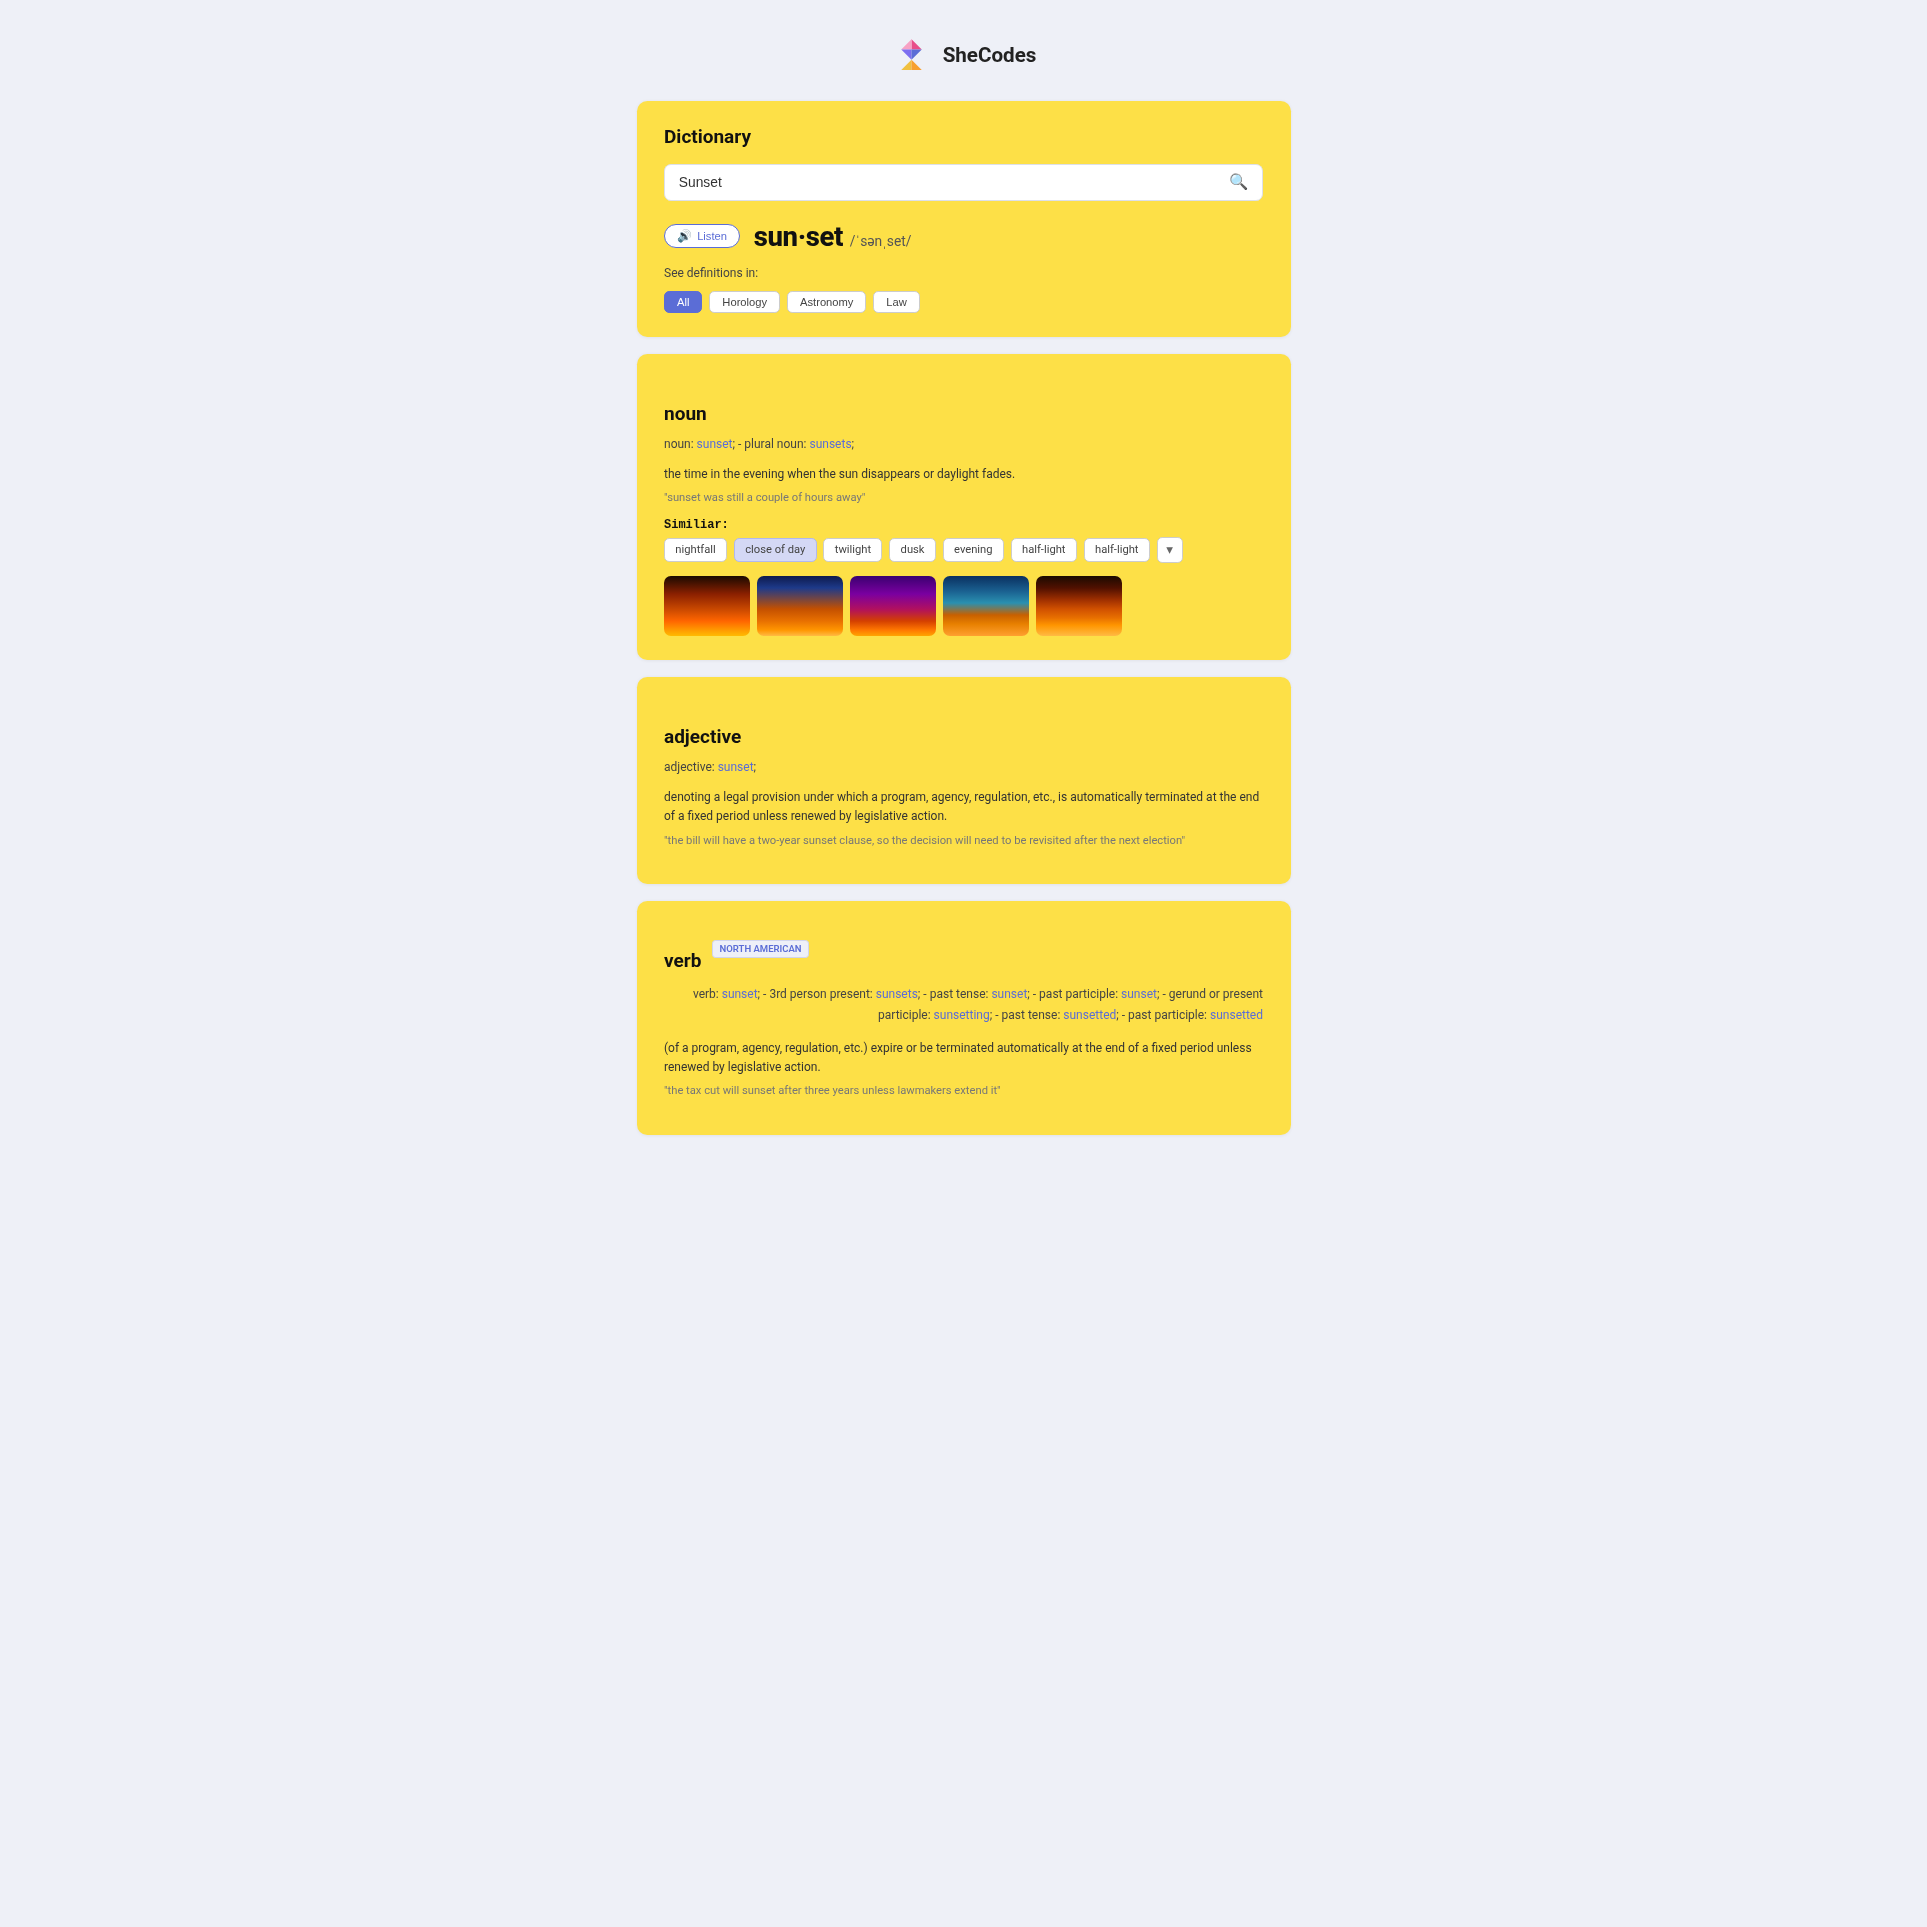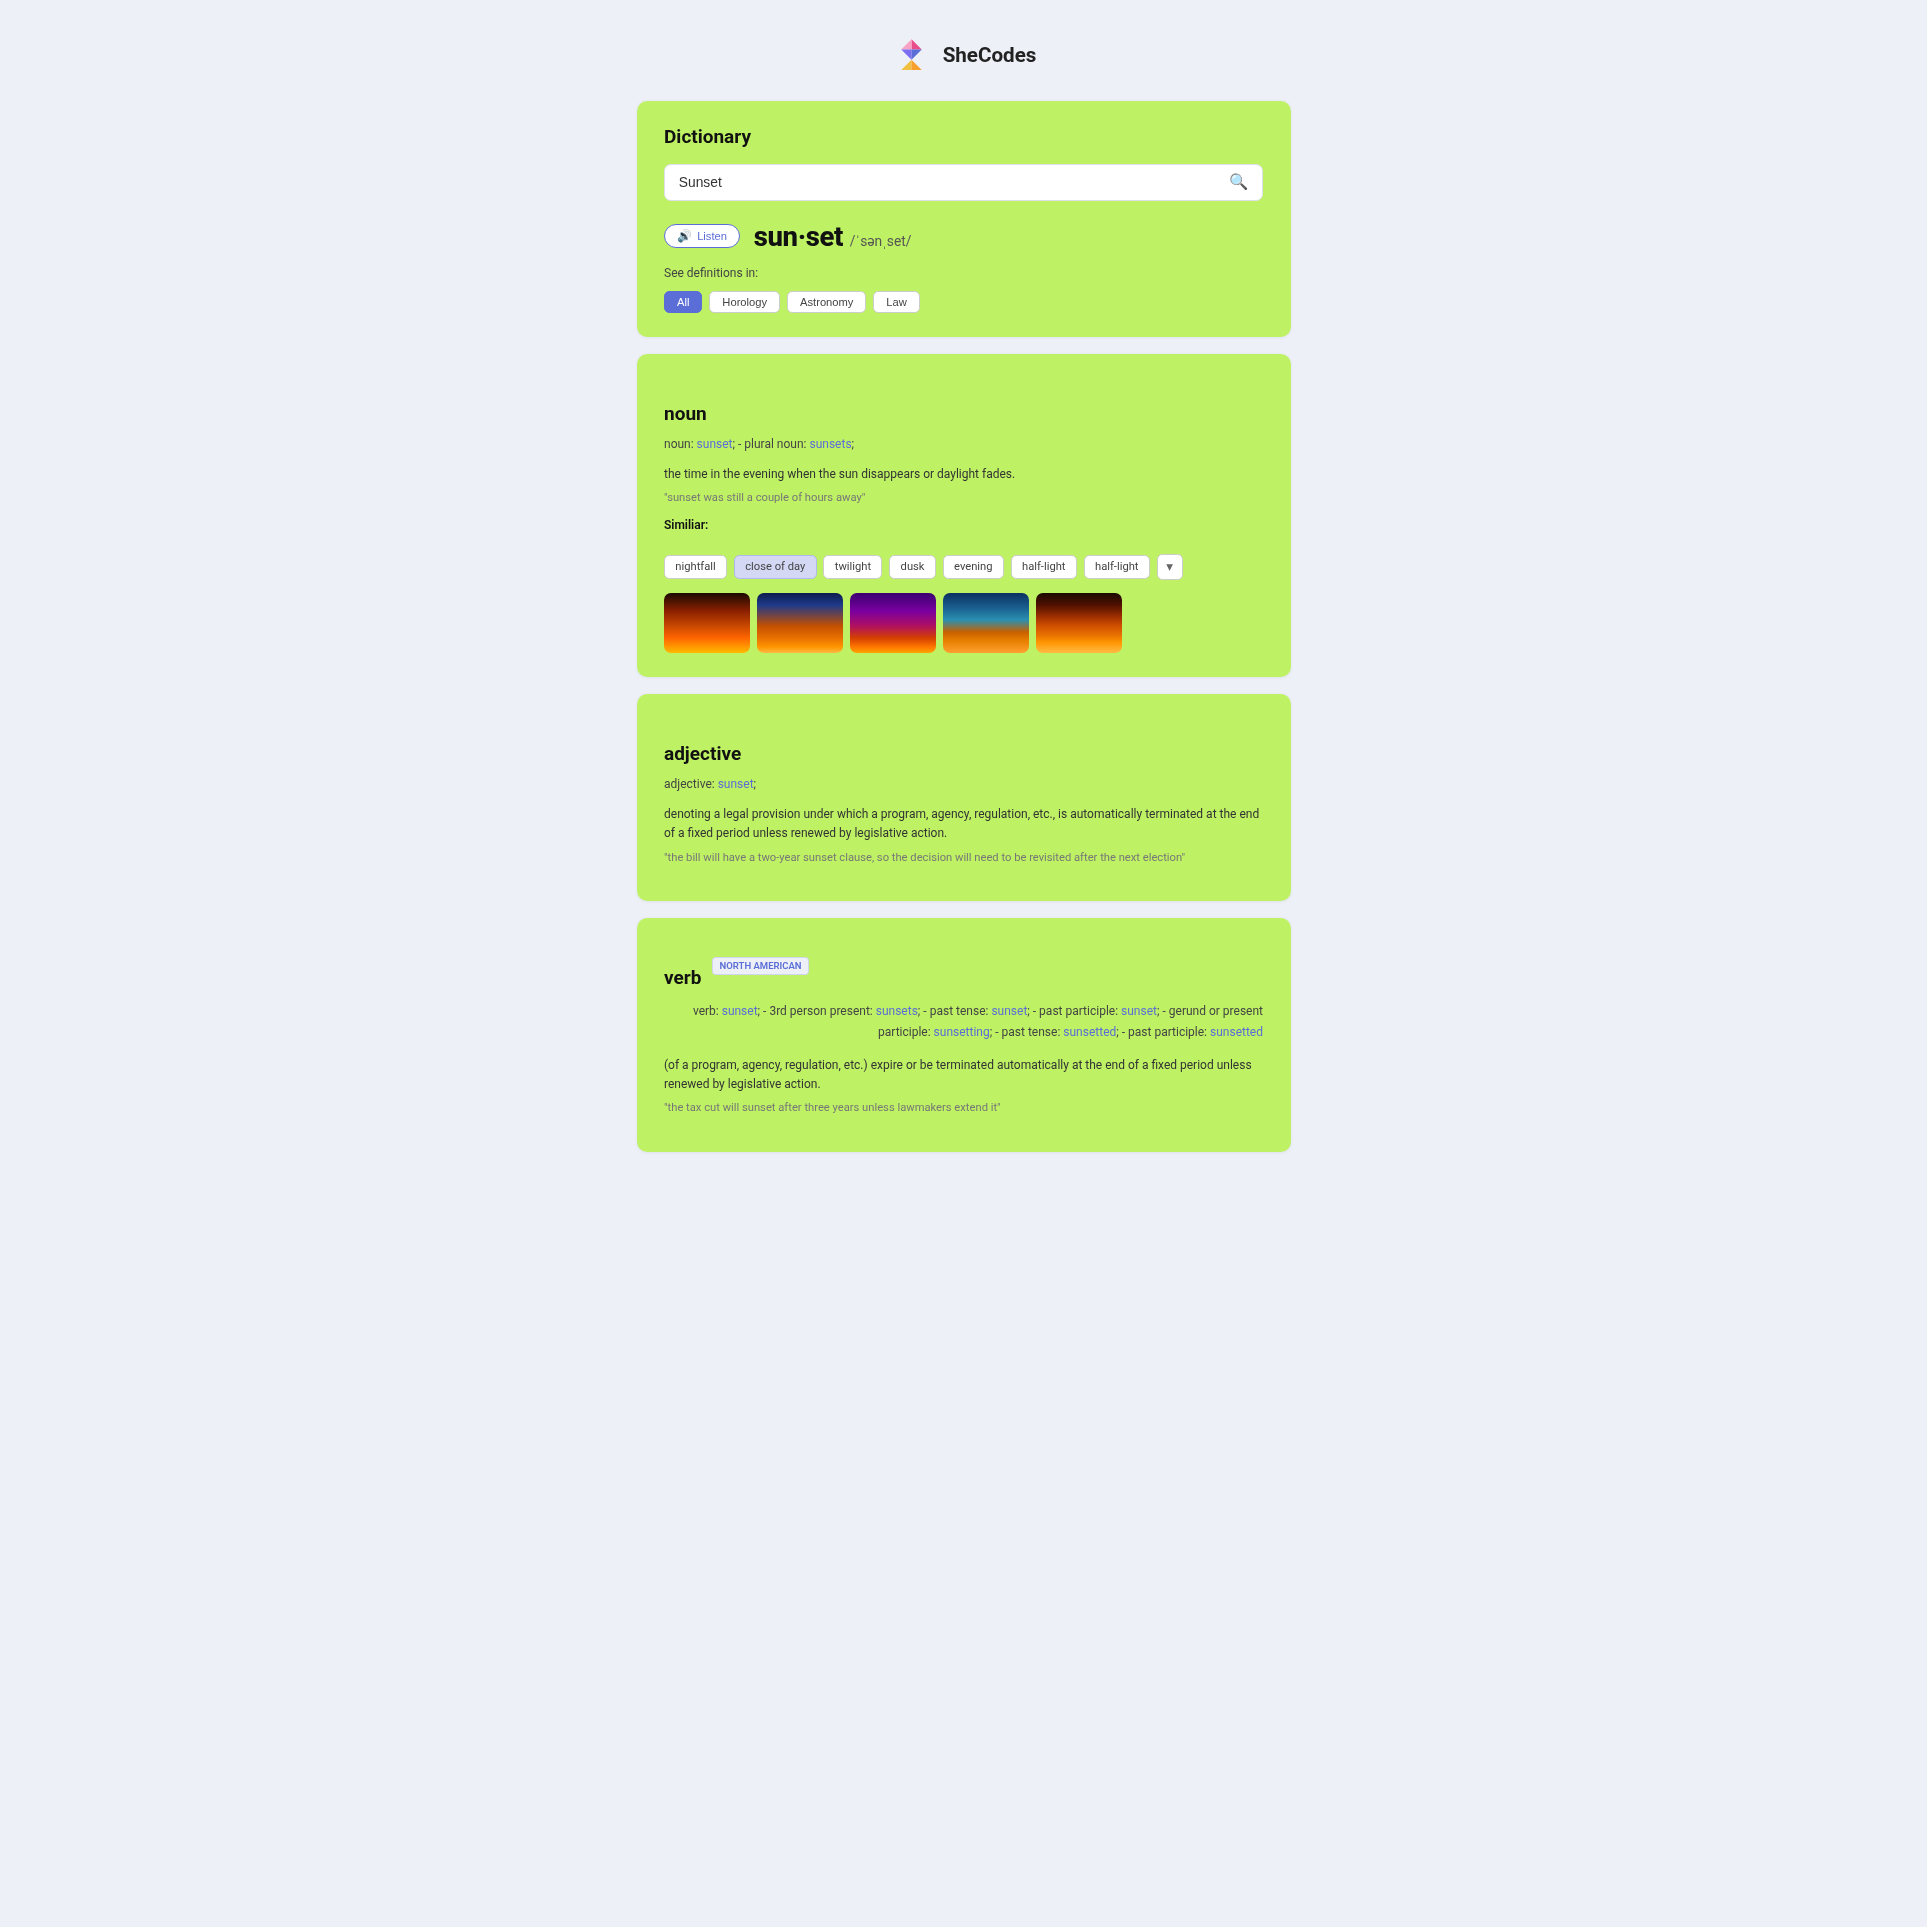--- a/index.html
+++ b/index.html
@@ -19,21 +19,21 @@
     .logo-icon {
       width: 41px;
       height: 41px;
     }
     .logo-text {
       font-size: 20.6px;
       font-weight: 700;
       color: #222;
     }
     .card {
-      background: #bef264;
+      background: #fde047;
       border-radius: 10.3px;
       padding: 24px 27.5px;
       max-width: 654px;
       margin: 0 auto 17px;
       box-shadow: 0 0.9px 3.4px rgba(0,0,0,0.06);
     }
     .dict-title {
       font-size: 19px;
       font-weight: 700;
       color: #111;
@@ -142,21 +142,22 @@
     }
     .example-text {
       font-size: 11.2px;
       color: #777;
       margin-bottom: 13.8px;
     }
     .similar-label {
       font-size: 12px;
       font-weight: 600;
       color: #111;
-      margin-bottom: 22px;
+      margin-bottom: 5px;
+      font-family: Liberation Mono, monospace;
     }
     .similar-tags {
       display: flex;
       flex-wrap: wrap;
       gap: 6.9px;
       margin-bottom: 13.8px;
       align-items: center;
     }
     .tag {
       border: 1.3px solid #ccc;

